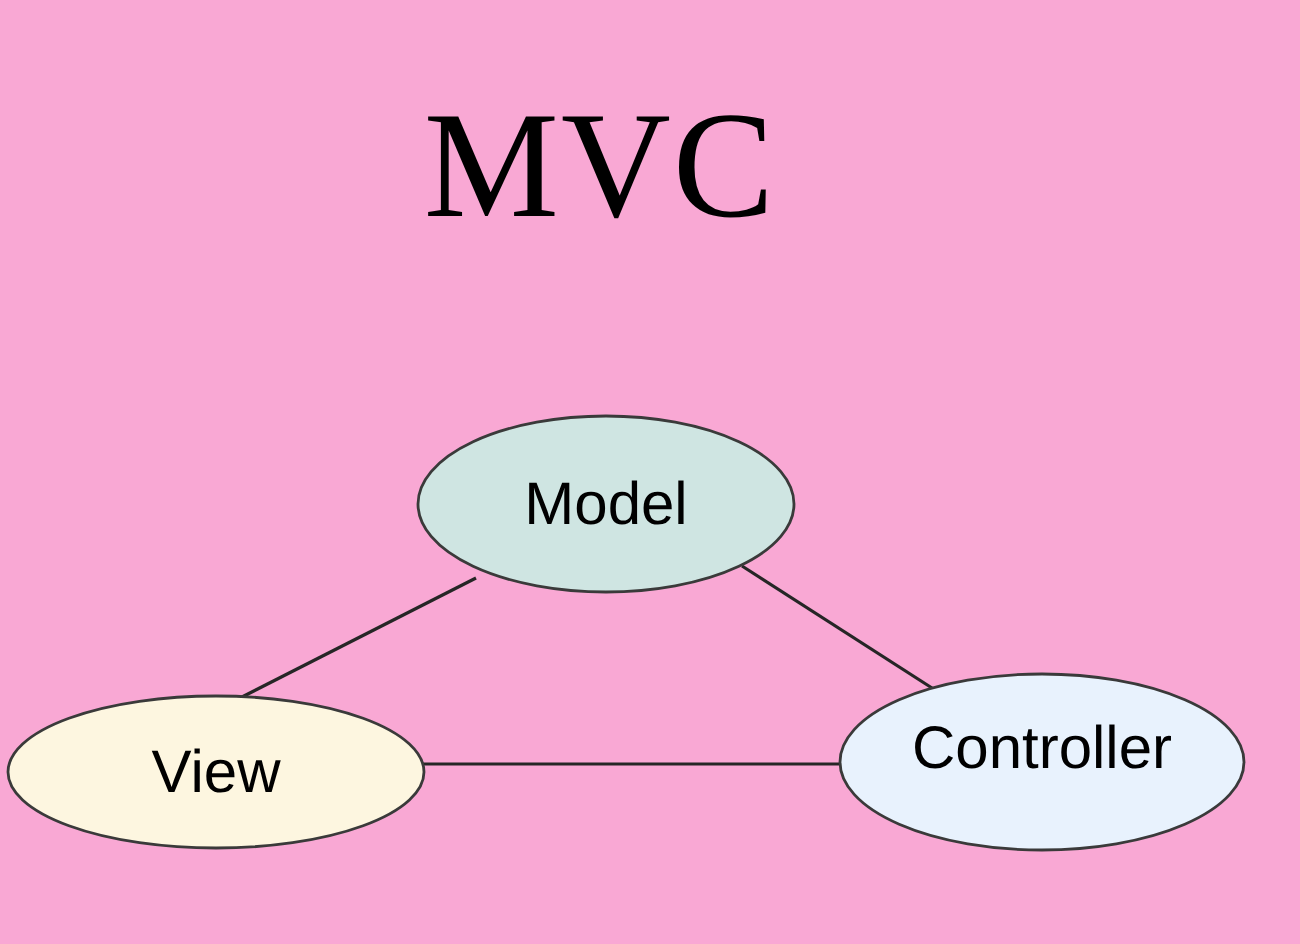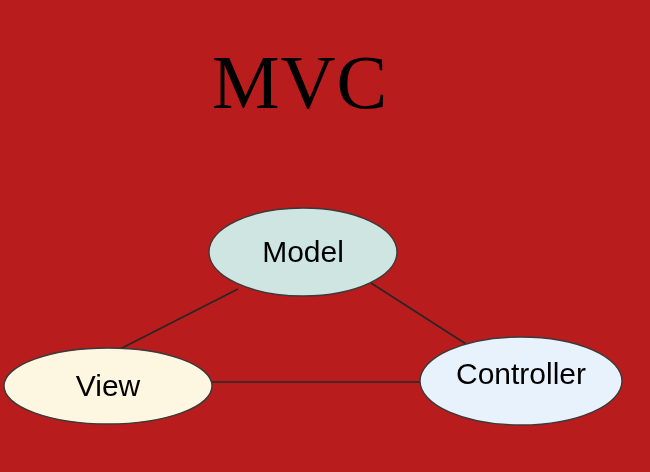--- a/index.html
+++ b/index.html
@@ -48,21 +48,21 @@
     stroke-linecap: butt;
   }
   .node-ellipse {
     stroke: #3a3a3a;
     stroke-width: 1.4;
   }
 </style>
 </head>
 <body>
 
-<div id="diagram-root" style="background: #b91c1c;">
+<div id="diagram-root" style="background: #f9a8d4;">
   <svg id="diagram-svg" viewBox="0 0 650 472" xmlns="http://www.w3.org/2000/svg">
 
     <text class="diagram-title" id="title-text" text-anchor="middle" x="300" y="108">MVC</text>
 
     <g>
       <line class="edge-line" id="edge-0" x1="120" y1="349" x2="238" y2="289" stroke="#262626"></line>
       <line class="edge-line" id="edge-1" x1="371" y1="283" x2="466" y2="344" stroke="#262626"></line>
       <line class="edge-line" id="edge-2" x1="211" y1="382" x2="421" y2="382" stroke="#262626"></line>
     </g>
 

